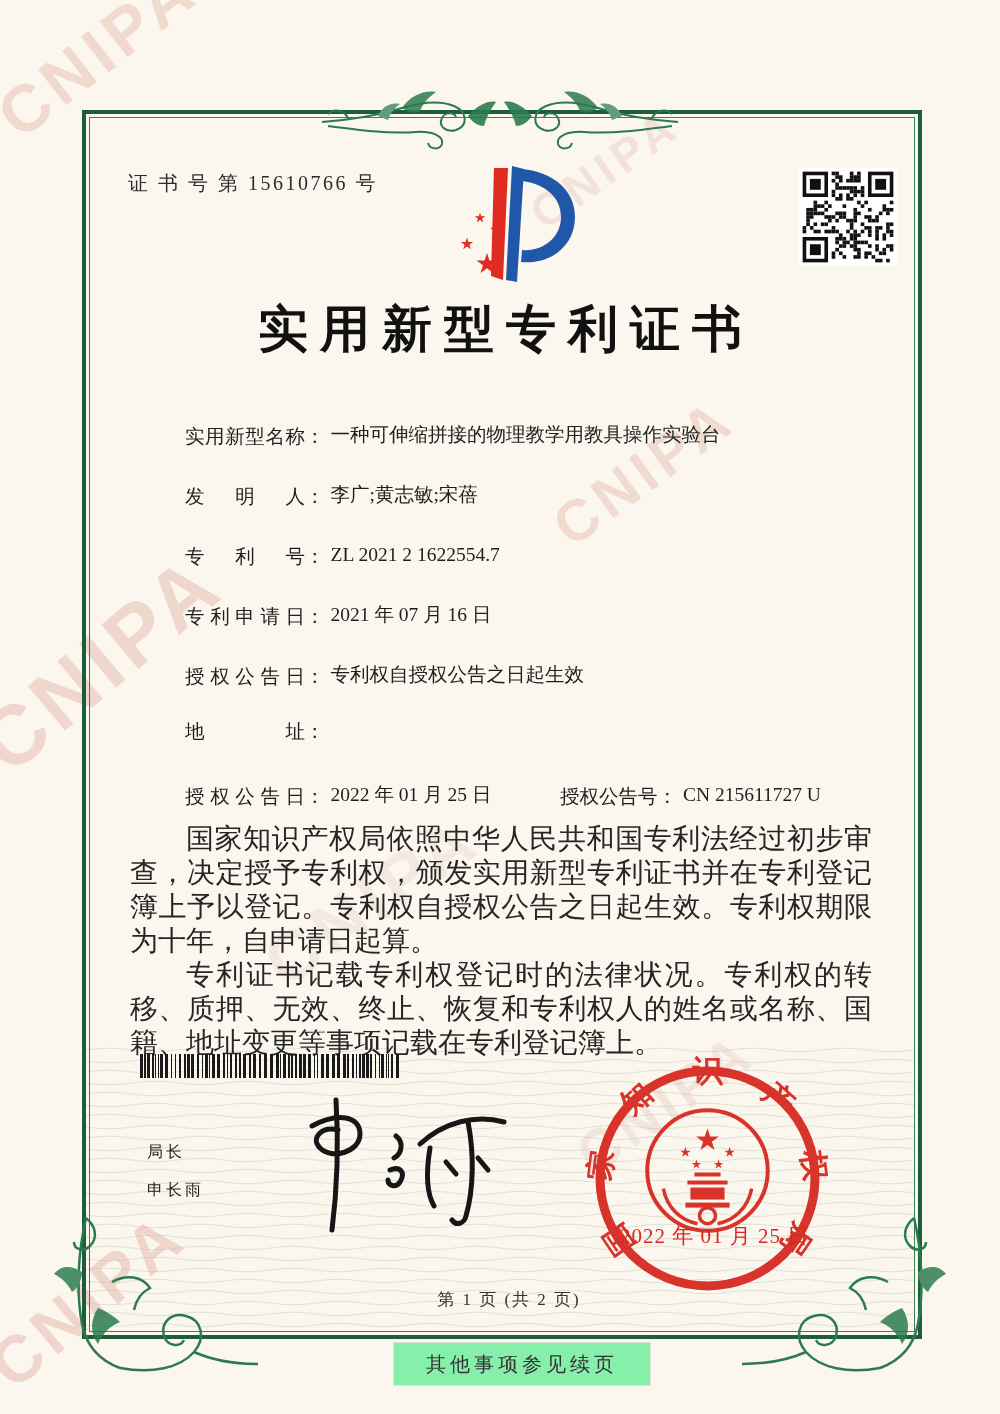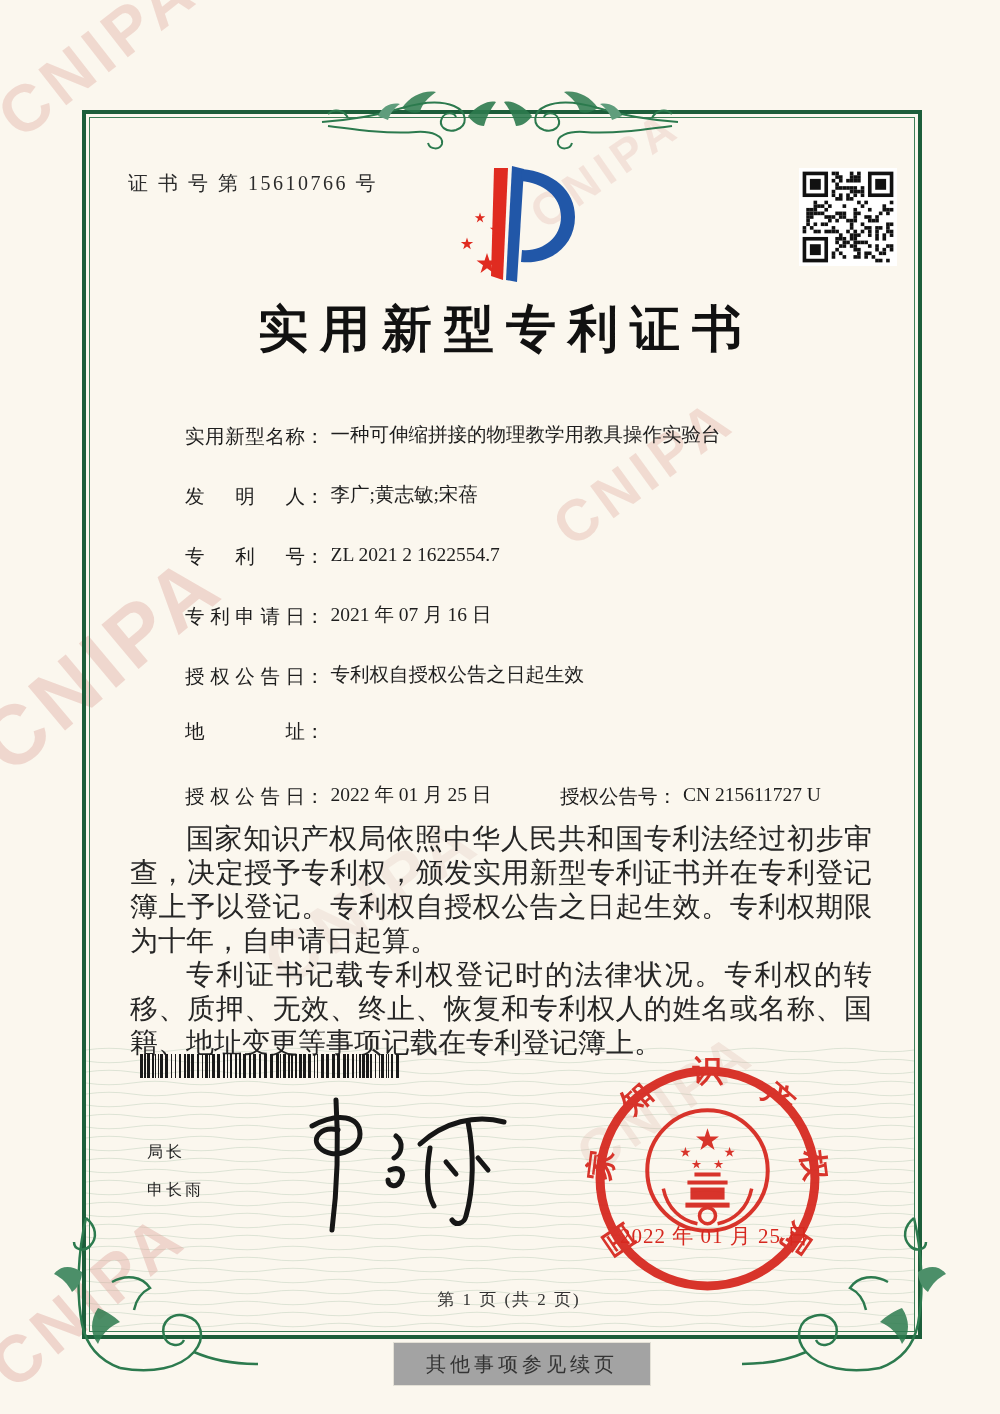--- a/index.html
+++ b/index.html
@@ -49,21 +49,21 @@
   .director div{margin-bottom:17px;letter-spacing:3px;}
   .sig{position:absolute;left:268px;top:1092px;}
   
   .seal{position:absolute;left:585px;top:1056px;opacity:.94;}
   .sealdate{position:absolute;left:620px;top:1222px;width:180px;font-size:21px;
             color:#d6281f;letter-spacing:1px;white-space:nowrap;}
   
   .pageno{position:absolute;left:0;right:0;top:1288px;text-align:center;
           font-size:17px;letter-spacing:2px;color:#333;margin-left:18px;}
   .contnote{position:absolute;left:393px;top:1342px;width:256px;height:42px;
-            background:#a3a3a3;border:1px solid #e3e0d6;display:flex;
+            background:#86efac;border:1px solid #e3e0d6;display:flex;
             align-items:center;justify-content:center;font-size:20px;
             letter-spacing:4px;color:#333;}
 </style>
 </head>
 <body>
 
 <div class="page">
 
   <svg width="0" height="0" style="position:absolute">
     <defs>

